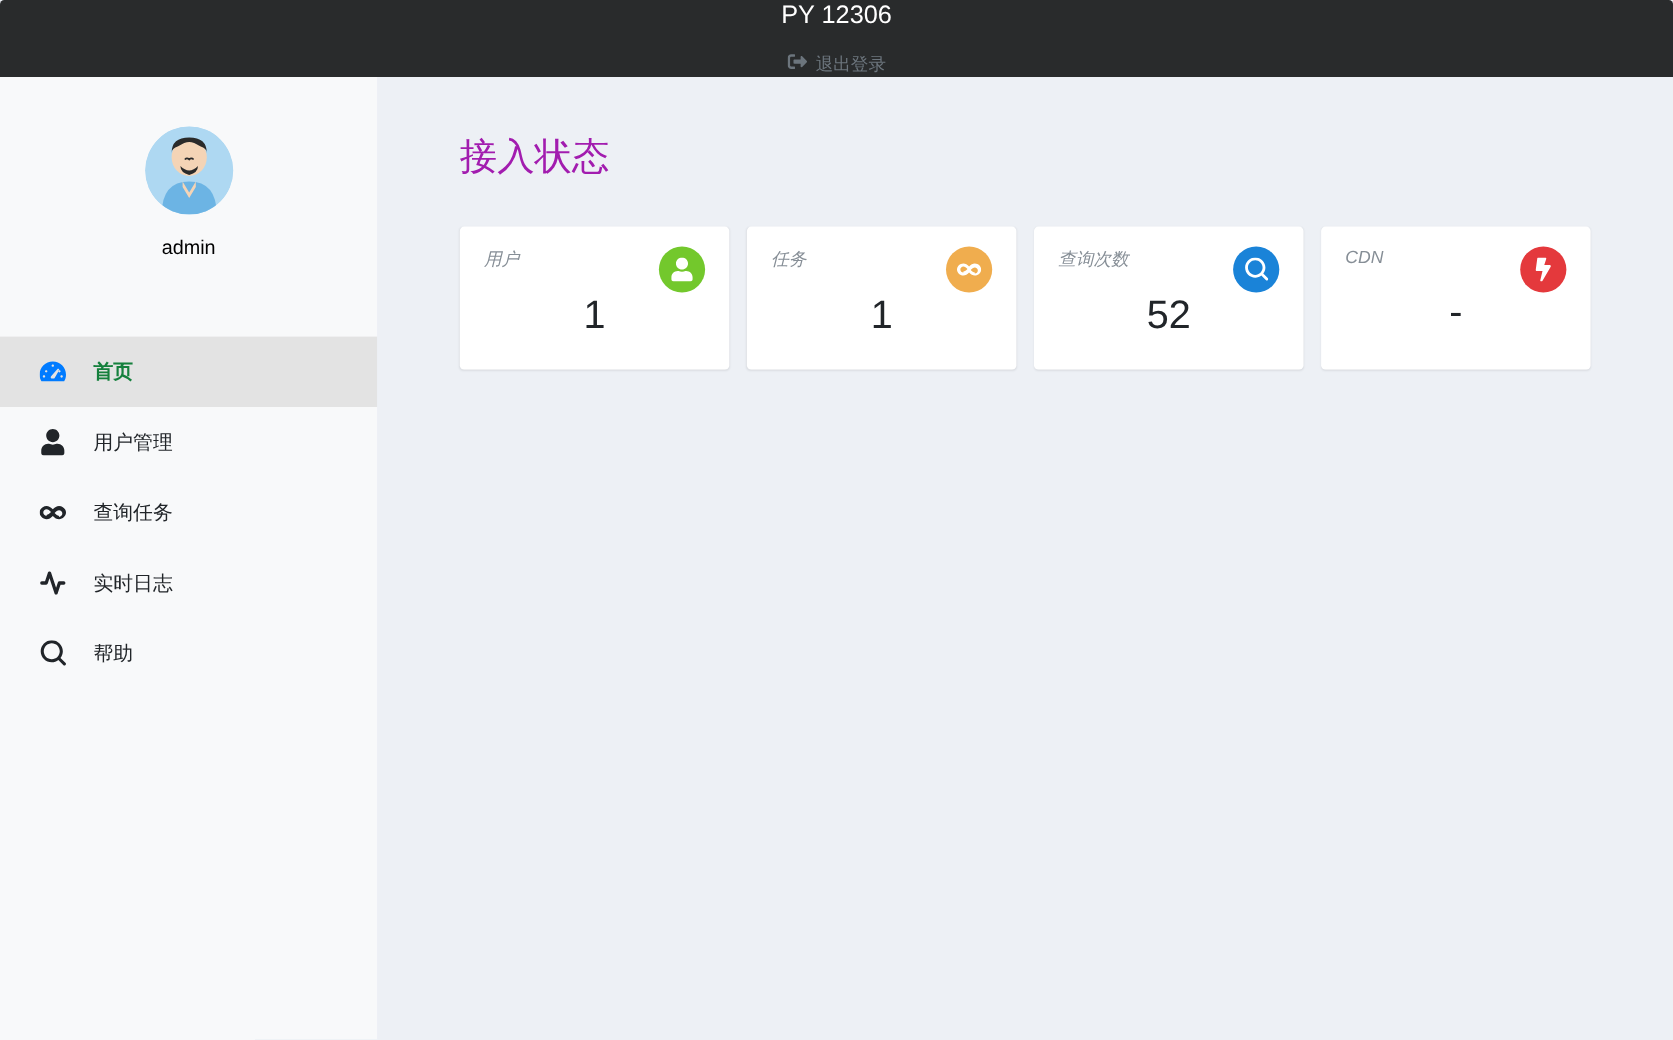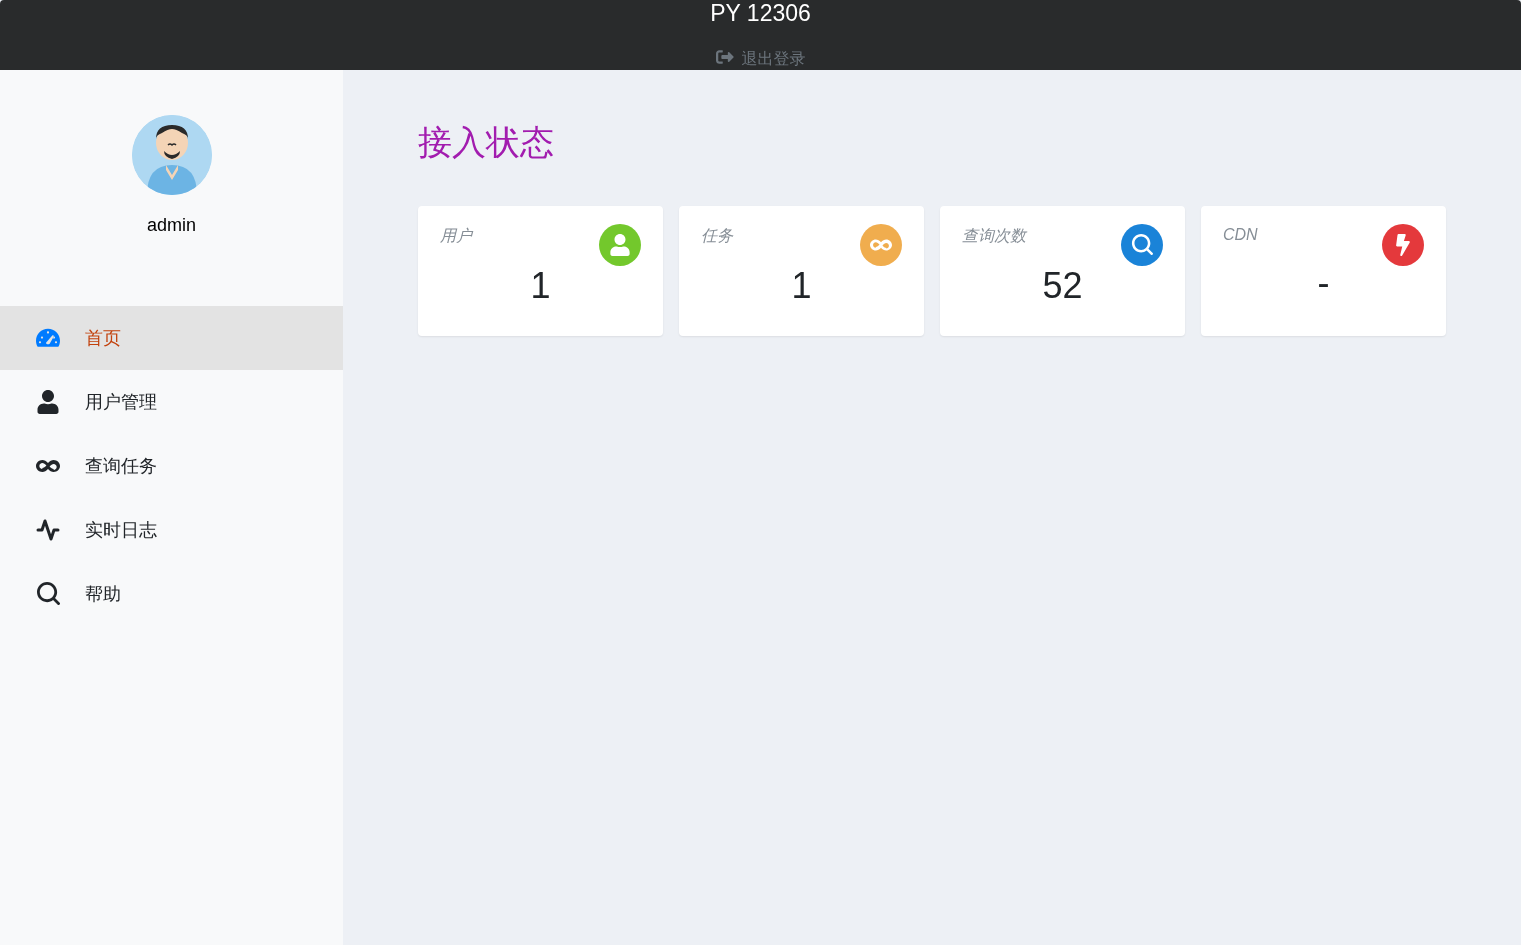--- a/index.html
+++ b/index.html
@@ -68,21 +68,22 @@
       display: flex;
       align-items: center;
       padding: 20px 0 20px 36px;
       cursor: pointer;
       font-size: 18px;
       color: #212529;
       gap: 25px;
     }
     .nav-item.active {
       background: #e3e3e3;
-      color: #c2410c;
+      color: #15803d;
+      font-weight: bold;
     }
     .nav-item.active .nav-icon { color: #007bff; }
     .nav-icon {
       width: 24px;
       height: 24px;
       display: flex;
       align-items: center;
       justify-content: center;
       color: #212529;
     }

